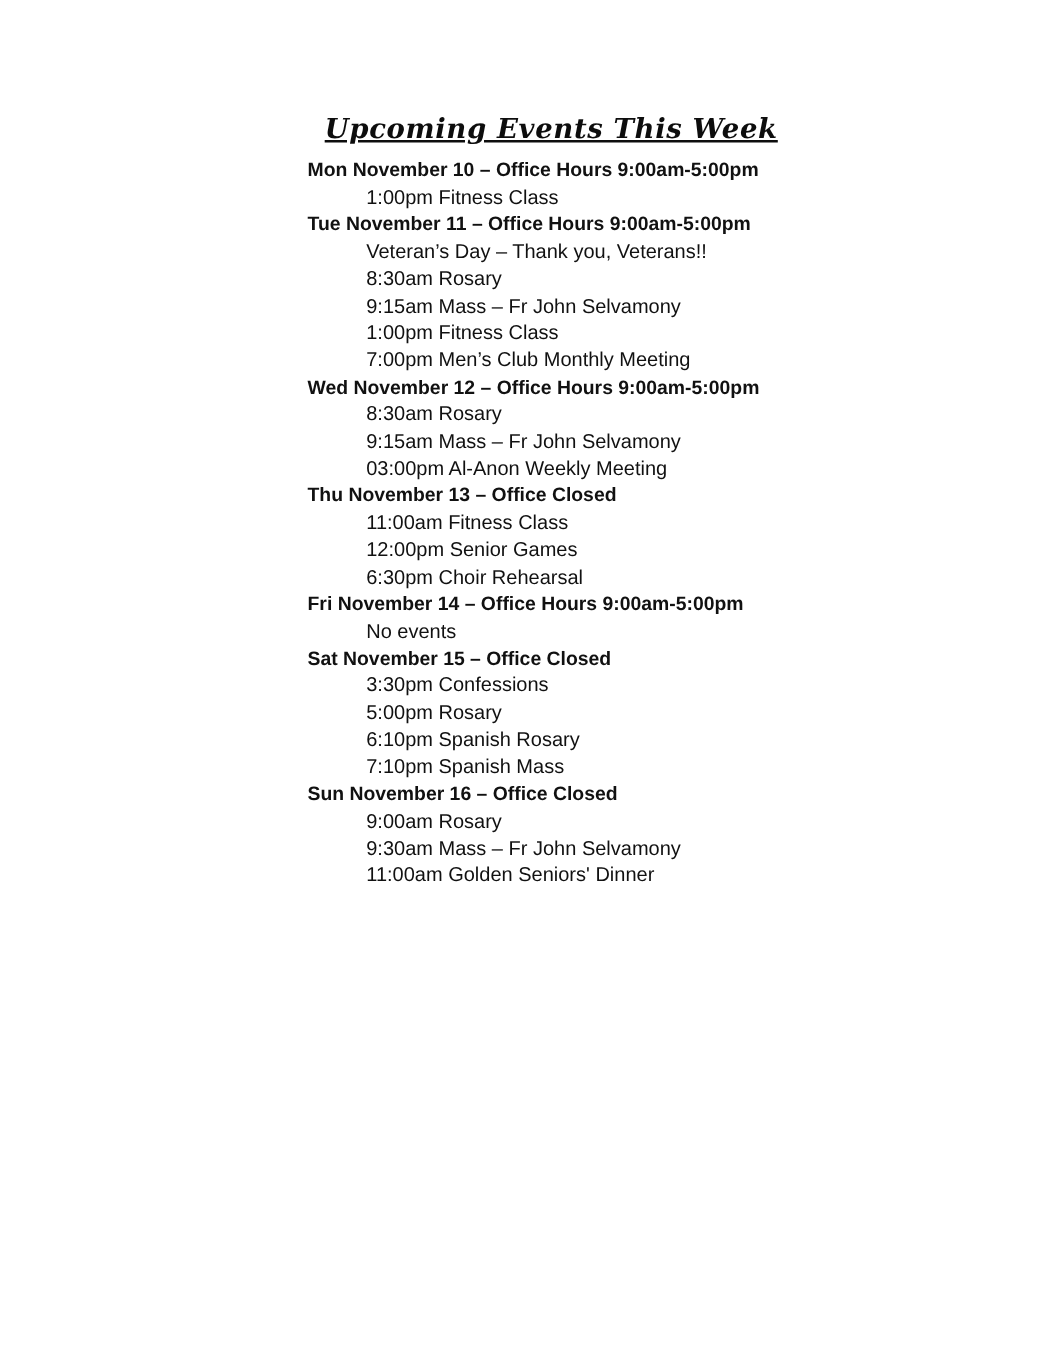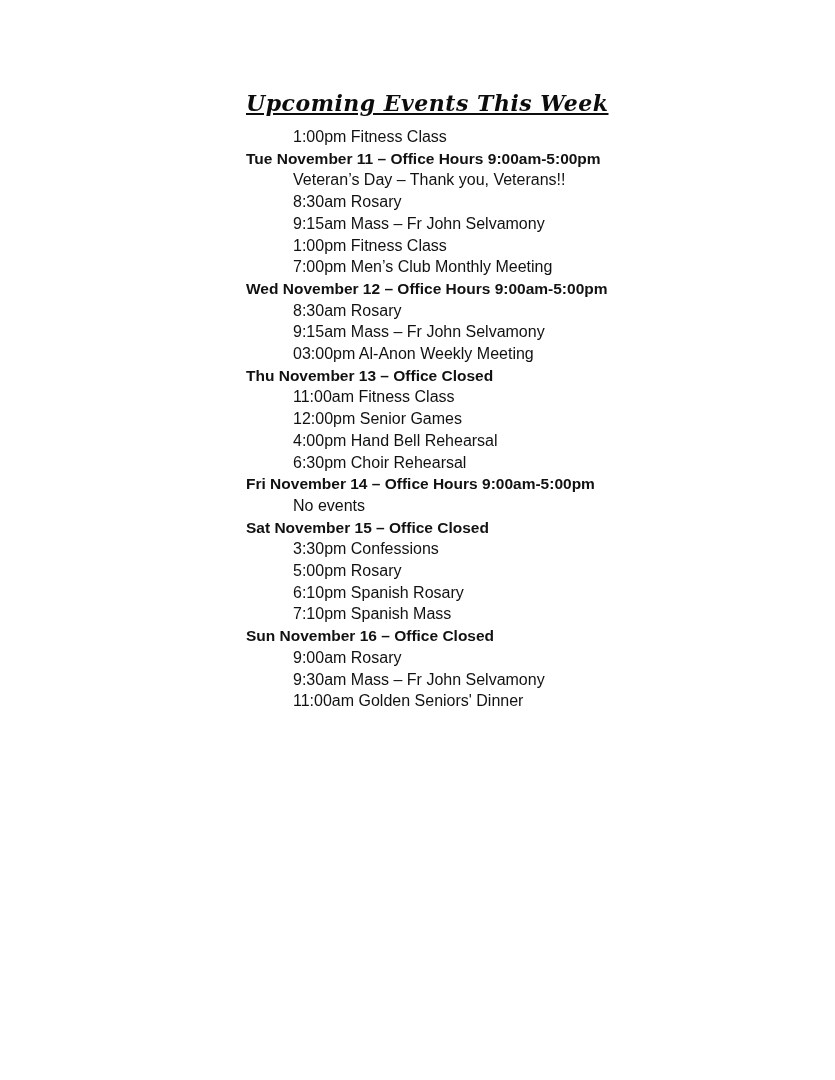--- a/index.html
+++ b/index.html
@@ -18,20 +18,21 @@
     left: 246px;
     top: 88px;
     width: 390px;
   }
   .title {
     font-family: cursive, "DejaVu Serif", serif;
     font-style: italic;
     font-weight: 800;
     font-size: 22px;
     line-height: 30px;
+    text-align: center;
     text-decoration: underline;
     letter-spacing: 0.5px;
     margin: 0 0 8px 0;
     color: #0d0d0d;
     white-space: nowrap;
   }
   .day-header {
     font-weight: bold;
     font-size: 15.5px;
     line-height: 21.7px;
@@ -45,20 +46,21 @@
   }
 </style>
 </head>
 <body>
 
 <div class="page">
   <div class="content">
     <h1 class="title">Upcoming Events This Week</h1>
     <div id="days">
   <section class="day">
+    <div class="day-header">Mon November 10 – Office Hours 9:00am-5:00pm</div>
   <div class="event-line">1:00pm Fitness Class</div>
         </section>
 
   <section class="day">
     <div class="day-header">Tue November 11 – Office Hours 9:00am-5:00pm</div>
   <div class="event-line">Veteran’s Day – Thank you, Veterans!!</div>
           <div class="event-line">8:30am Rosary</div>
           <div class="event-line">9:15am Mass – Fr John Selvamony</div>
           <div class="event-line">1:00pm Fitness Class</div>
           <div class="event-line">7:00pm Men’s Club Monthly Meeting</div>
@@ -68,21 +70,20 @@
     <div class="day-header">Wed November 12 – Office Hours 9:00am-5:00pm</div>
   <div class="event-line">8:30am Rosary</div>
           <div class="event-line">9:15am Mass – Fr John Selvamony</div>
           <div class="event-line">03:00pm Al-Anon Weekly Meeting</div>
         </section>
 
   <section class="day">
     <div class="day-header">Thu November 13 – Office Closed</div>
   <div class="event-line">11:00am Fitness Class</div>
           <div class="event-line">12:00pm Senior Games</div>
-          <div class="event-line">4:00pm Hand Bell Rehearsal</div>
           <div class="event-line">6:30pm Choir Rehearsal</div>
         </section>
 
   <section class="day">
     <div class="day-header">Fri November 14 – Office Hours 9:00am-5:00pm</div>
   <div class="event-line">No events</div>
         </section>
 
   <section class="day">
     <div class="day-header">Sat November 15 – Office Closed</div>

